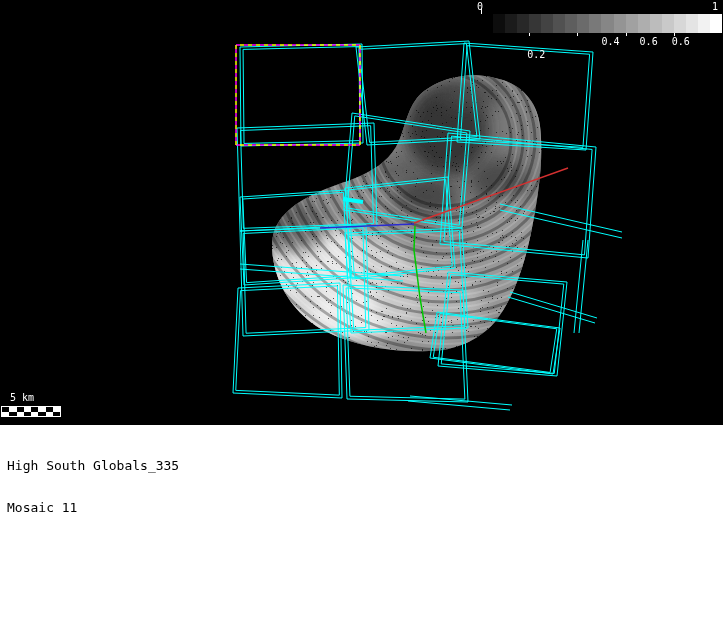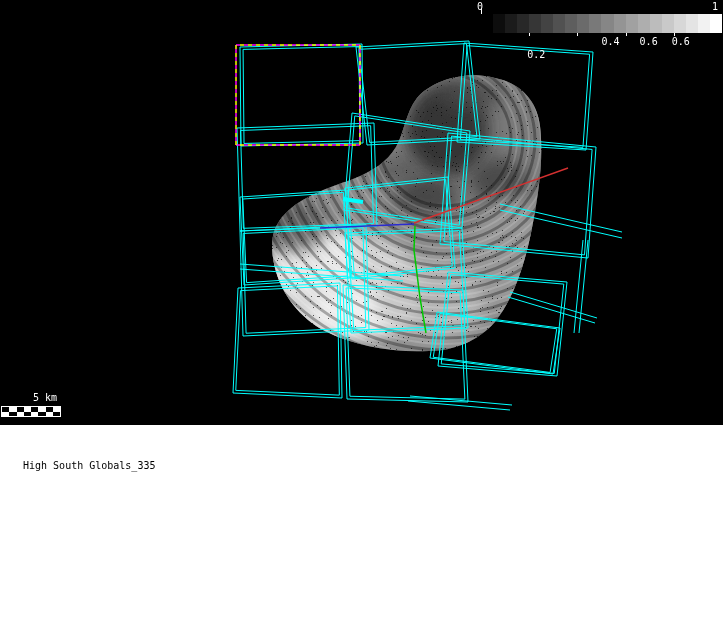--- a/index.html
+++ b/index.html
@@ -6,21 +6,21 @@
   .screen{position:relative;width:723px;height:637px;background:#ffffff;overflow:hidden;
           font-family:"DejaVu Sans Mono","Liberation Mono",monospace;}
   .viewport{position:absolute;left:0;top:0;width:723px;height:425px;background:#000000;overflow:hidden;}
   #scene{position:absolute;left:0;top:0;}
   .ovtext{position:absolute;color:#ffffff;font-size:10px;line-height:11px;white-space:pre;}
   .cb-bar{position:absolute;}
   .cb-tick{position:absolute;width:1px;height:3px;background:#ffffff;}
   .cb-anchor{position:absolute;width:1px;background:#ffffff;}
   .sb-cell{position:absolute;}
   .status{position:absolute;color:#ffffff;font-size:10px;white-space:pre;}
-  .caption{position:absolute;left:7px;top:431px;color:#000000;font-size:10px;line-height:14px;white-space:pre;margin-left:16px;}
+  .caption{position:absolute;left:7px;top:431px;color:#000000;font-size:13px;line-height:14px;white-space:pre;}
 </style>
 </head>
 <body>
 
 <div class="screen">
 
   <div class="viewport">
 
     <svg id="scene" width="723" height="425" viewBox="0 0 723 425">
       <defs>
@@ -141,21 +141,21 @@
 
     <div>
       <div class="ovtext" id="cb-min" style="left: 477px; top: 1px;">0</div>
       <div class="ovtext" id="cb-max" style="left: 712px; top: 1px;">1</div>
       <div class="cb-anchor" id="cb-anchor" style="left: 481px; top: 8px; height: 25px;"></div>
       <div class="cb-bar" id="cb-bar" style="left: 481px; top: 14px; width: 241px; height: 19px; background: linear-gradient(to right, rgb(0, 0, 0) 0%, rgb(0, 0, 0) 5%, rgb(13, 13, 13) 5%, rgb(13, 13, 13) 10%, rgb(27, 27, 27) 10%, rgb(27, 27, 27) 15%, rgb(40, 40, 40) 15%, rgb(40, 40, 40) 20%, rgb(54, 54, 54) 20%, rgb(54, 54, 54) 25%, rgb(67, 67, 67) 25%, rgb(67, 67, 67) 30%, rgb(81, 81, 81) 30%, rgb(81, 81, 81) 35%, rgb(94, 94, 94) 35%, rgb(94, 94, 94) 40%, rgb(107, 107, 107) 40%, rgb(107, 107, 107) 45%, rgb(121, 121, 121) 45%, rgb(121, 121, 121) 50%, rgb(134, 134, 134) 50%, rgb(134, 134, 134) 55%, rgb(148, 148, 148) 55%, rgb(148, 148, 148) 60%, rgb(161, 161, 161) 60%, rgb(161, 161, 161) 65%, rgb(174, 174, 174) 65%, rgb(174, 174, 174) 70%, rgb(188, 188, 188) 70%, rgb(188, 188, 188) 75%, rgb(201, 201, 201) 75%, rgb(201, 201, 201) 80%, rgb(215, 215, 215) 80%, rgb(215, 215, 215) 85%, rgb(228, 228, 228) 85%, rgb(228, 228, 228) 90%, rgb(242, 242, 242) 90%, rgb(242, 242, 242) 95%, rgb(255, 255, 255) 95%, rgb(255, 255, 255) 100%);"></div>
       <div id="cb-ticks"></div>
     </div>
 
     <div>
-      <div class="ovtext" id="sb-label" style="left: 33px; top: 392px; text-align: center;">5 km</div>
+      <div class="ovtext" id="sb-label" style="left: 10px; top: 392px; text-align: center;">5 km</div>
       <div id="sb-checker" style="position: absolute; left: 1px; top: 406px; width: 60px; height: 11px; background: rgb(255, 255, 255);">
           <div class="sb-cell" style="left: 1px; top: 1px; width: 7.25px; height: 4.5px; background: rgb(0, 0, 0);"></div>
           <div class="sb-cell" style="left: 8.25px; top: 1px; width: 7.25px; height: 4.5px; background: rgb(255, 255, 255);"></div>
           <div class="sb-cell" style="left: 15.5px; top: 1px; width: 7.25px; height: 4.5px; background: rgb(0, 0, 0);"></div>
           <div class="sb-cell" style="left: 22.75px; top: 1px; width: 7.25px; height: 4.5px; background: rgb(255, 255, 255);"></div>
           <div class="sb-cell" style="left: 30px; top: 1px; width: 7.25px; height: 4.5px; background: rgb(0, 0, 0);"></div>
           <div class="sb-cell" style="left: 37.25px; top: 1px; width: 7.25px; height: 4.5px; background: rgb(255, 255, 255);"></div>
           <div class="sb-cell" style="left: 44.5px; top: 1px; width: 7.25px; height: 4.5px; background: rgb(0, 0, 0);"></div>
           <div class="sb-cell" style="left: 51.75px; top: 1px; width: 7.25px; height: 4.5px; background: rgb(255, 255, 255);"></div>
           <div class="sb-cell" style="left: 1px; top: 5.5px; width: 7.25px; height: 4.5px; background: rgb(255, 255, 255);"></div>
@@ -174,14 +174,15 @@
       <div class="cb-tick" style="left: 577.4px; top: 33px;"></div>
       <div class="ovtext" style="left: 575.4px; top: 36px; margin-left: 26px;">0.4</div>
       <div class="cb-tick" style="left: 625.6px; top: 33px;"></div>
       <div class="ovtext" style="left: 623.6px; top: 36px; margin-left: 16px;">0.6</div>
       <div class="cb-tick" style="left: 673.8px; top: 33px;"></div>
       <div class="ovtext" style="left: 671.8px; top: 36px;">0.6</div>
     </div>
 
   <div class="caption">
     <div>High South Globals_335</div>
+    <div>Mosaic 11</div>
   </div>
 </div>
 
 </body></html>

